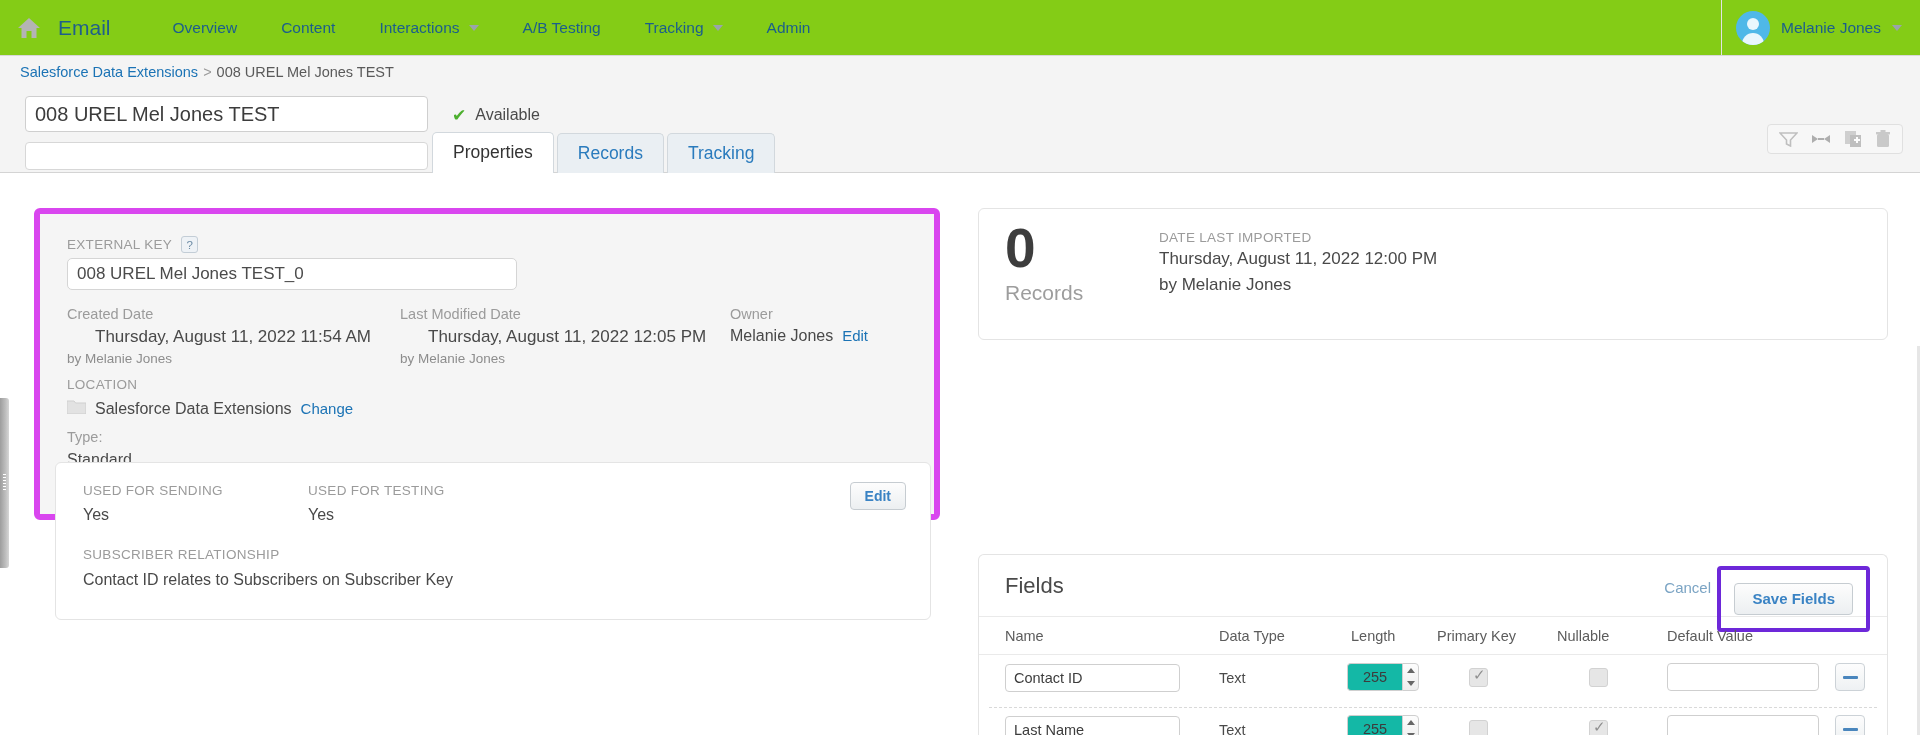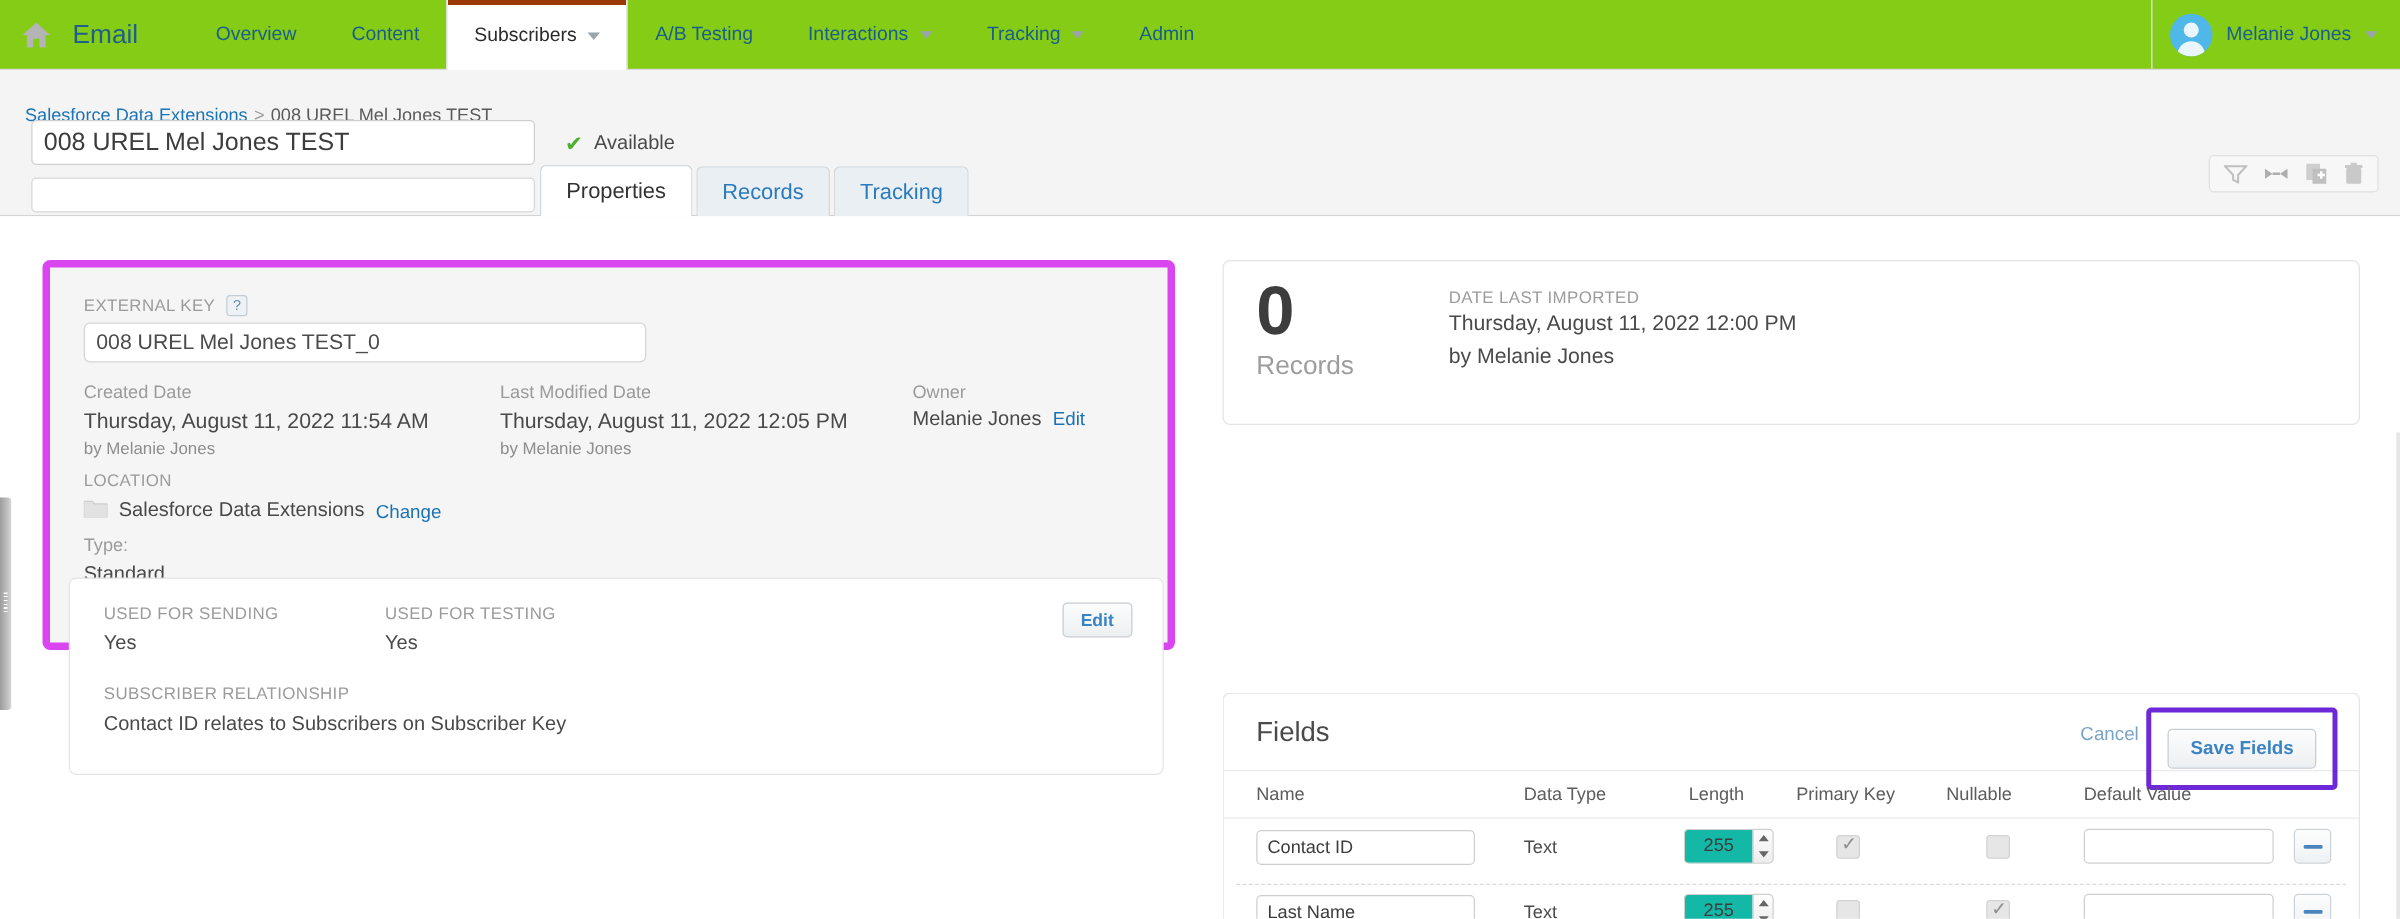--- a/index.html
+++ b/index.html
@@ -93,21 +93,21 @@
     font-size: 15.5px; color: #1b5e8c; cursor: pointer;
   }
 
   
   .subheader {
     position: absolute; top: 56px; left: 0; width: 1920px; height: 117px;
     background: #f4f4f4;
     border-bottom: 1px solid #d4d4d4;
   }
   .breadcrumb {
-    position: absolute; left: 20px; top: 29px;
+    position: absolute; left: 20px; top: 8px;
     font-size: 14.5px; color: #8a8a8a;
   }
   .breadcrumb a { color: #1b73b5; text-decoration: none; cursor: pointer; }
   .breadcrumb .sep { color: #9a9a9a; padding: 0 5px; }
   .breadcrumb .cur { color: #5a5a5a; }
 
   .title-input {
     position: absolute; left: 25px; top: 40px;
     width: 403px; height: 36px;
     border: 1px solid #cfcfcf; border-radius: 4px;
@@ -186,21 +186,21 @@
     background: repeating-linear-gradient(#fff 0 1px, transparent 1px 3px);
   }
 
   
   .left-card {
     position: absolute; left: 34px; top: 35px; width: 906px; height: 312px;
     background: #f5f5f5; border: 6px solid #d946ef; border-radius: 6px;
   }
   .lbl-caps { font-size: 13.5px; color: #9b9b9b; letter-spacing: .3px; }
   .lbl-soft { font-size: 14.5px; color: #9b9b9b; }
-  .val { font-size: 17px; color: #494949; }
+  .val { font-size: 17px; color: #494949; margin-left: 28px; }
   .val-sm { font-size: 13.5px; color: #8d8d8d; }
   .val-md { font-size: 16px; color: #494949; }
 
   .ext-key-label { position: absolute; left: 27px; top: 22px; display: flex; align-items: center; gap: 9px; }
   .help-badge {
     display: inline-flex; align-items: center; justify-content: center;
     width: 17px; height: 17px; border: 1px solid #c3cdd6; border-radius: 3px;
     background: #eef2f6; color: #6b8aa4; font-size: 11.5px; cursor: pointer;
   }
   .ext-key-input {
@@ -350,30 +350,26 @@
     </div>
     <div class="brand">Email</div>
 
     <div class="nav-items">
       <div class="nav-item">
         <span>Overview</span>
       </div>
       <div class="nav-item">
         <span>Content</span>
       </div>
-      <div class="nav-item active">
-        <span>Subscribers</span>
-        <span class="caret"></span>
-      </div>
-      <div class="nav-item">
-        <span>A/B Testing</span>
-      </div>
       <div class="nav-item">
         <span>Interactions</span>
         <span class="caret"></span>
+      </div>
+      <div class="nav-item">
+        <span>A/B Testing</span>
       </div>
       <div class="nav-item">
         <span>Tracking</span>
         <span class="caret"></span>
       </div>
       <div class="nav-item">
         <span>Admin</span>
       </div>
     </div>
 

